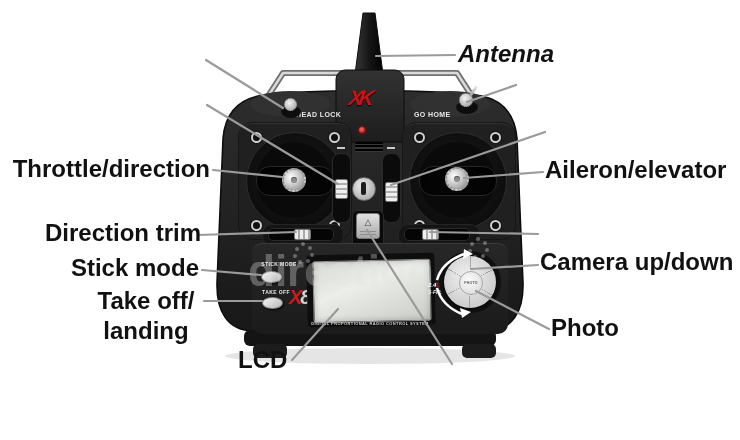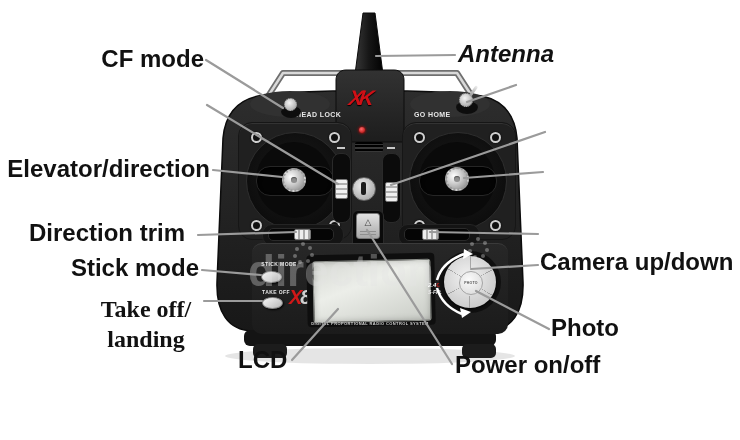--- a/index.html
+++ b/index.html
@@ -226,27 +226,26 @@
       <line x1="516" y1="85" x2="467" y2="102"></line>
       <line x1="545" y1="132" x2="391" y2="185"></line>
       <line x1="543" y1="172" x2="464" y2="178"></line>
       <line x1="538" y1="234" x2="430" y2="232"></line>
       <line x1="538" y1="265" x2="471" y2="269"></line>
       <line x1="549" y1="329" x2="476" y2="291"></line>
       <line x1="452" y1="364" x2="367" y2="230"></line>
     </g>
   </svg>
 
-  <div class="label r" style="top:45px;right:536px;">CF mode</div>
-  <div class="label r" style="top:155px;right:530px;">Elevator/direction</div>
-  <div class="label r" style="top:219px;right:555px;">Direction trim</div>
+  <div class="label r" style="top:155px;right:530px;">Throttle/direction</div>
+  <div class="label r" style="top:219px;right:539px;">Direction trim</div>
   <div class="label r" style="top:254px;right:541px;">Stick mode</div>
-  <div class="label center" style="top:294px;left:86px;width:120px;font-family:Liberation Serif, serif;">
+  <div class="label center" style="top:286px;left:86px;width:120px;">
     <span>Take off/</span><br>
     <span>landing</span>
   </div>
   <div class="label" style="top:346px;left:238px;">LCD</div>
   <div class="label" style="top:40px;left:458px;font-style:italic;">Antenna</div>
+  <div class="label" style="top:156px;left:545px;">Aileron/elevator</div>
   <div class="label" style="top:248px;left:540px;">Camera up/down</div>
   <div class="label" style="top:314px;left:551px;">Photo</div>
-  <div class="label" style="top:351px;left:455px;">Power on/off</div>
 
 </div>
 
 </body></html>

